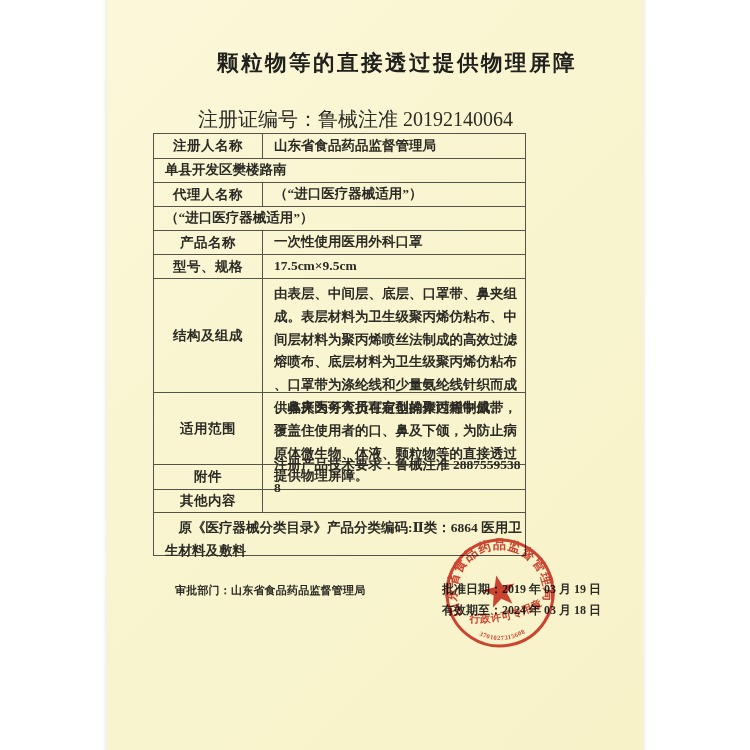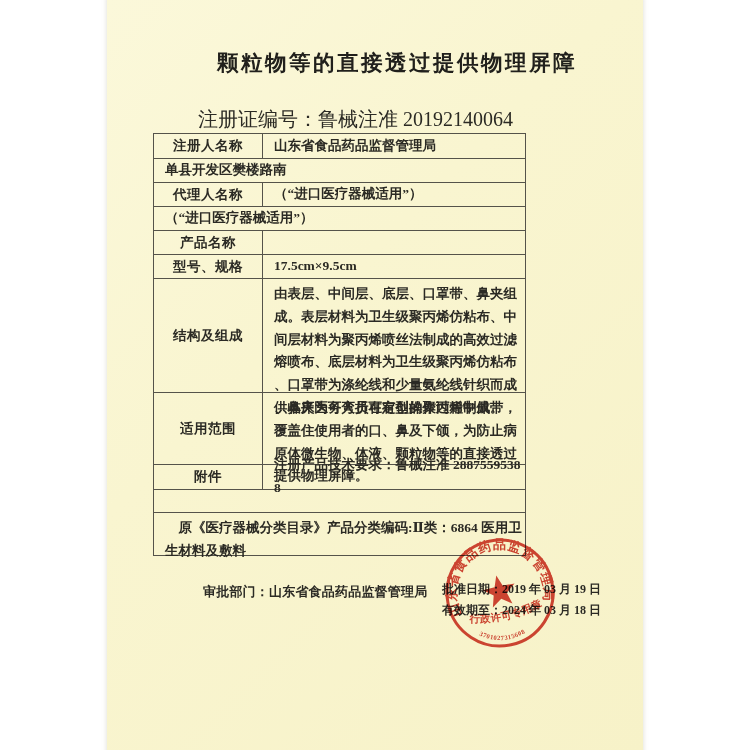--- a/index.html
+++ b/index.html
@@ -65,22 +65,22 @@
     font-size:13.5px;
     line-height:22.8px;
   }
   .row.multi .cv{display:block;padding-top:4px;}
   .cv, .cl{word-break:break-all;line-break:anywhere;}
   .h24{height:24px}.h25{height:25px}.h23{height:23px}
   .h114{height:114px}.h72{height:72px}.h43{height:43px}
   .row.remark .cv{text-indent:1em;}
   .footer-left{
     position:absolute;
-    left:96px; top:587px;
-    font-size:13px;
+    left:68px; top:587px;
+    font-size:11px;
     font-weight:700;
     letter-spacing:.2px;
   }
   .date-line{
     position:absolute;
     left:335px;
     font-size:12px;
     font-weight:700;
     white-space:nowrap;
   }
@@ -120,38 +120,40 @@
     </div>
     <div class="row h24">
       <div class="cl">代理人名称</div>
       <div class="cv">（“进口医疗器械适用”）</div>
     </div>
     <div class="row h24">
       <div class="cv">（“进口医疗器械适用”）</div>
     </div>
     <div class="row h24">
       <div class="cl">产品名称</div>
+      <div class="cv">一次性使用医用外科口罩</div>
     </div>
     <div class="row h24">
       <div class="cl">型号、规格</div>
       <div class="cv">17.5cm×9.5cm</div>
     </div>
     <div class="row multi h114">
       <div class="cl">结构及组成</div>
       <div class="cv">由表层、中间层、底层、口罩带、鼻夹组成。表层材料为卫生级聚丙烯仿粘布、中间层材料为聚丙烯喷丝法制成的高效过滤熔喷布、底层材料为卫生级聚丙烯仿粘布、口罩带为涤纶线和少量氨纶线针织而成、鼻夹为可弯折可定型的聚丙烯制成。</div>
     </div>
     <div class="row multi h72">
       <div class="cl">适用范围</div>
       <div class="cv">供临床医务人员在有创操作过程中佩带，覆盖住使用者的口、鼻及下颌，为防止病原体微生物、体液、颗粒物等的直接透过提供物理屏障。</div>
     </div>
     <div class="row h25">
       <div class="cl">附件</div>
       <div class="cv">注册产品技术要求：鲁械注准 28875595388</div>
     </div>
     <div class="row h23">
+      <div class="cl">其他内容</div>
       <div class="cv"></div>
     </div>
     <div class="row multi remark h43">
       <div class="cv">原《医疗器械分类目录》产品分类编码:Ⅱ类：6864 医用卫生材料及敷料</div>
     </div>
   </div>
 
   <div class="footer-left">
     <span>审批部门：</span><span>山东省食品药品监督管理局</span>
   </div>

